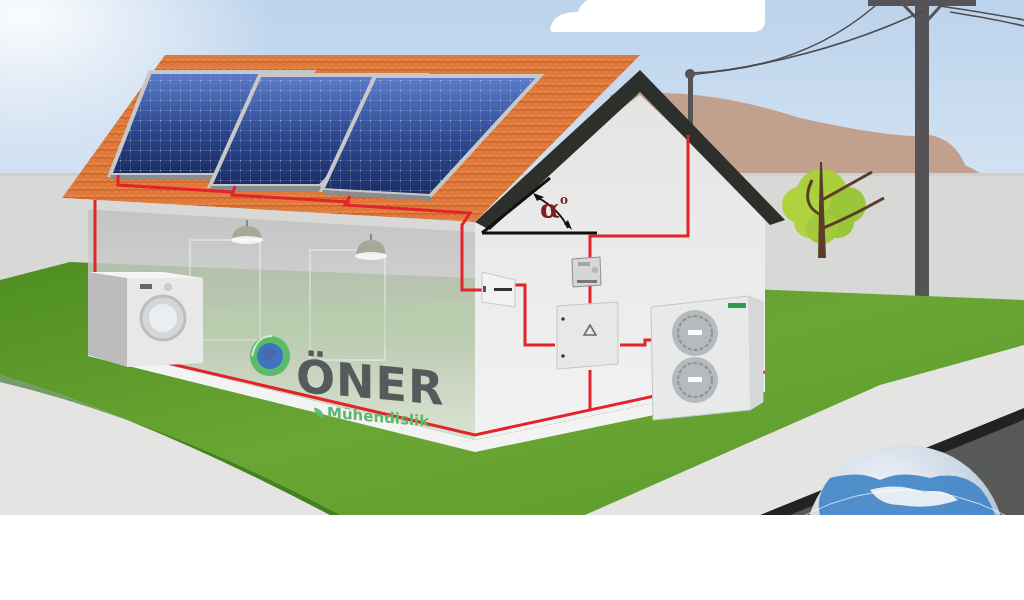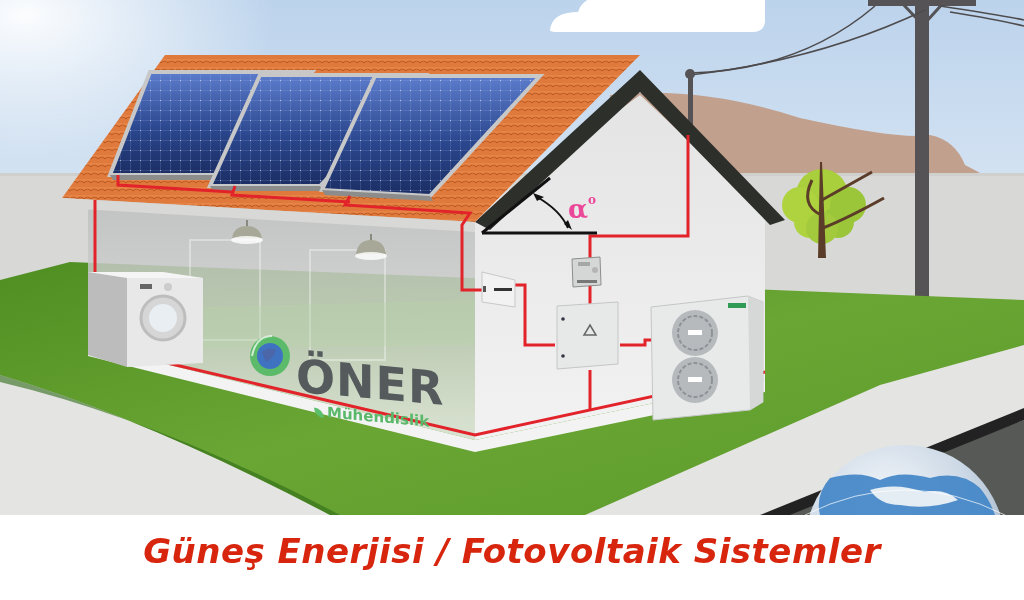--- a/index.html
+++ b/index.html
@@ -11,21 +11,21 @@
     background: #ffffff; display: flex; align-items: center; justify-content: center;
   }
   .caption-text {
     font-family: "DejaVu Sans", sans-serif; font-weight: bold; font-style: italic;
     font-size: 34px; letter-spacing: 0.5px; color: #d8260e; margin-top: -14px;
   }
   .brand { position: absolute; left: 252px; top: 335px; width: 200px; height: 105px; transform: skewY(5deg); transform-origin: left top; }
   .brand-name { position: absolute; left: 44px; top: 10px; font-family: "DejaVu Sans", sans-serif; font-weight: bold; font-size: 46px; color: #555a5c; letter-spacing: 1px; }
   .brand-sub { position: absolute; left: 62px; top: 62px; font-family: "DejaVu Sans", sans-serif; font-weight: bold; font-size: 15px; color: #59b86a; }
   .brand-leaf { display: inline-block; width: 10px; height: 10px; background: #5cbf6b; border-radius: 0 10px 0 10px; margin-right: 3px; vertical-align: -1px; }
-  .alpha { position: absolute; left: 568px; top: 193px; font-family: "DejaVu Serif", serif; font-weight: bold; font-size: 26px; color: #ec4899; }
+  .alpha { position: absolute; left: 540px; top: 193px; font-family: "DejaVu Serif", serif; font-weight: bold; font-size: 26px; color: #7f1d1d; }
   .alpha sup { font-size: 12px; vertical-align: 14px; }
 </style>
 </head>
 <body>
 
 <div class="stage">
 
   <svg class="scene" viewBox="0 0 1024 515" xmlns="http://www.w3.org/2000/svg">
     <defs>
       <linearGradient id="sky" x1="0" y1="0" x2="0" y2="1">
@@ -243,17 +243,14 @@
     </g>
   </svg>
 
   <div class="alpha"><span>α</span><sup>o</sup></div>
 
   <div class="brand">
     <div class="brand-name">ÖNER</div>
     <div class="brand-sub"><span class="brand-leaf"></span><span>Mühendislik</span></div>
   </div>
 
-  <div class="caption">
-    <div class="caption-text">Güneş Enerjisi / Fotovoltaik Sistemler</div>
-  </div>
 
 </div>
 
 </body></html>

